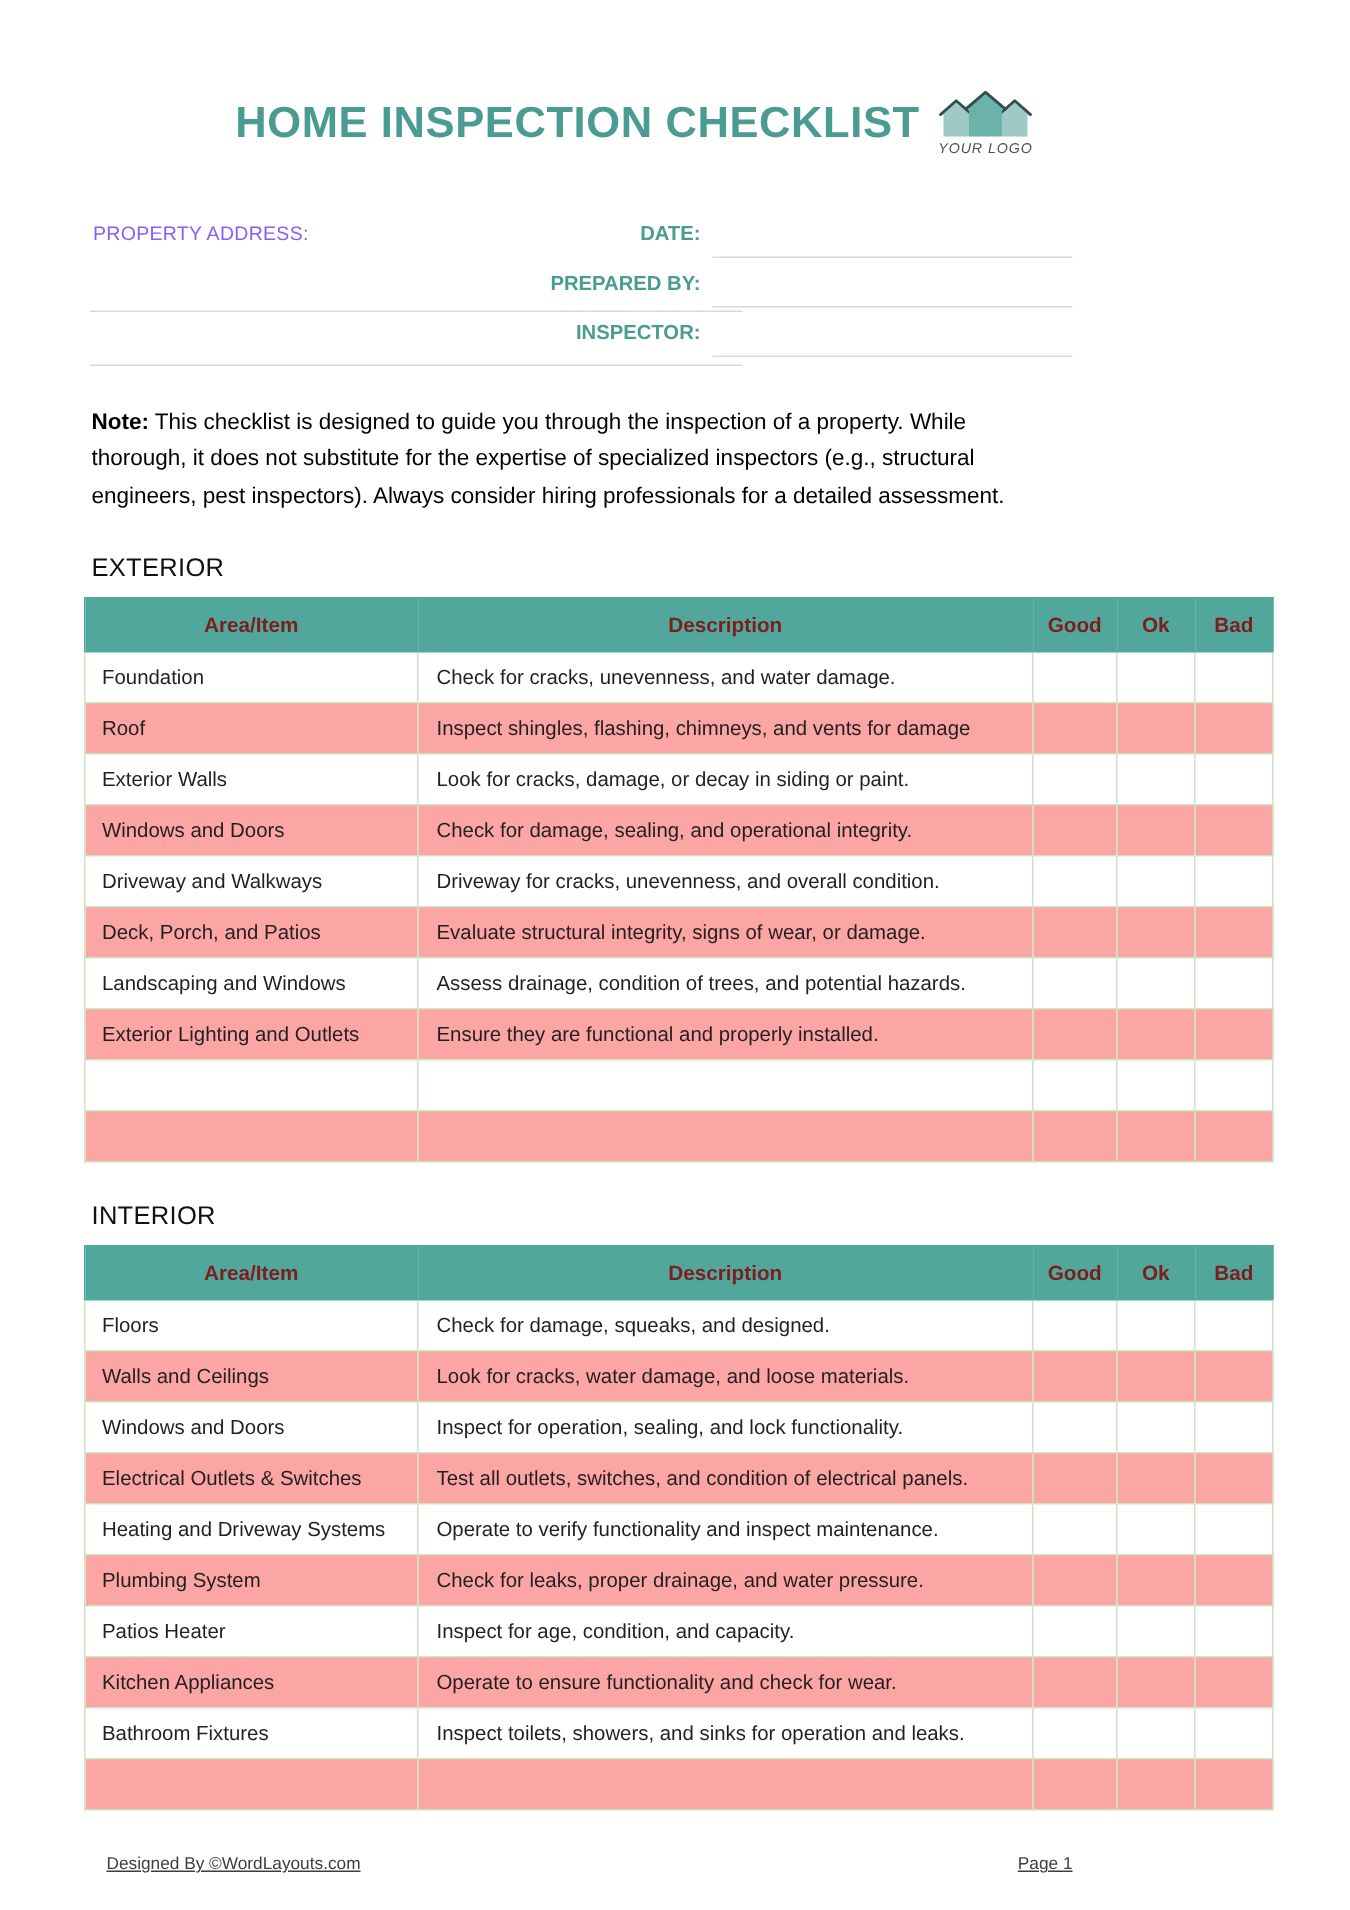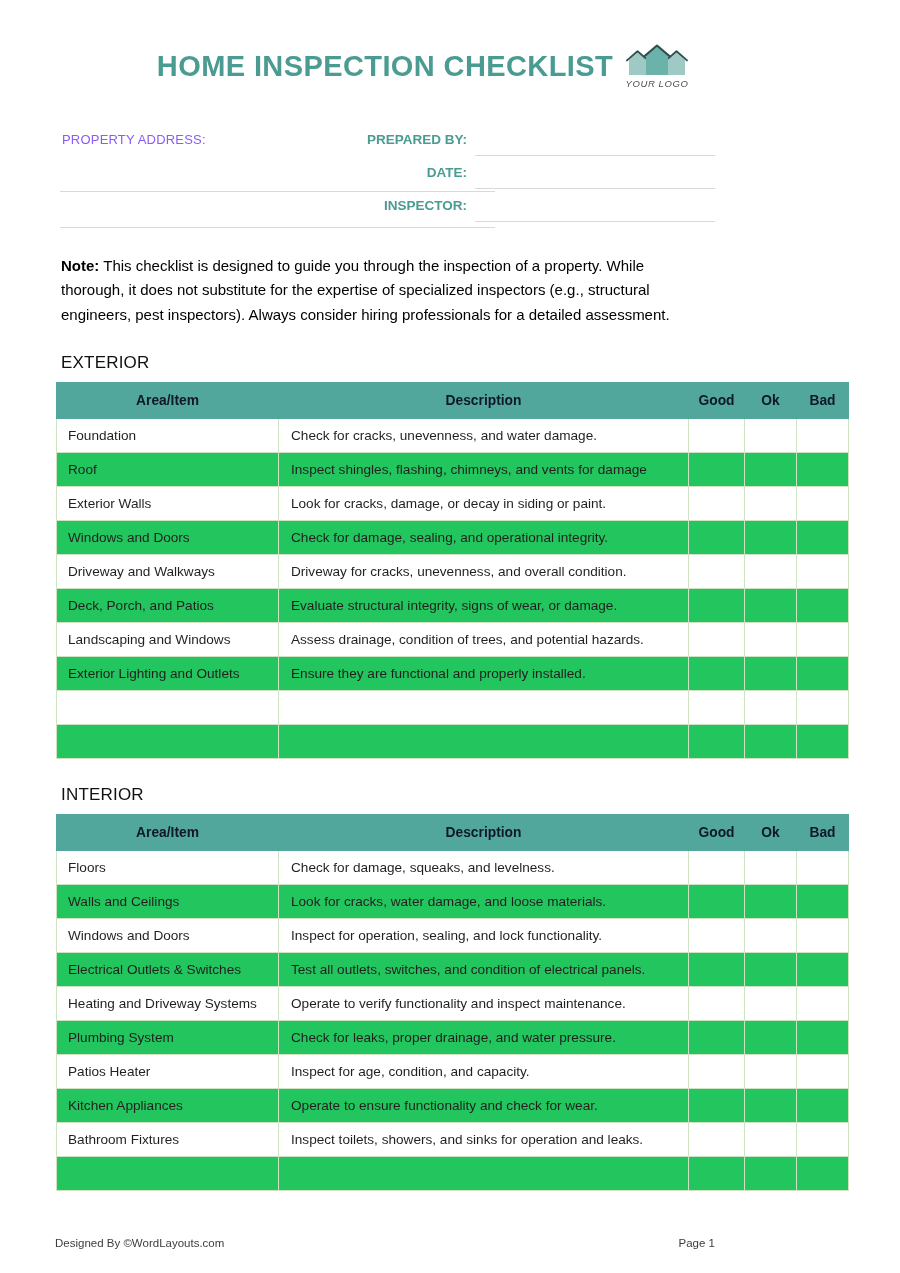--- a/index.html
+++ b/index.html
@@ -13,21 +13,21 @@
     font-family: "Liberation Sans", sans-serif;
     color: #231f20;
     position: relative;
     overflow: hidden;
   }
   .page {
     width: 770px;
     height: 1273px;
     position: relative;
     box-sizing: border-box;
-    padding: 0 55px;
+    padding: 16px 55px;
   }
 
   
   .header {
     position: relative;
     height: 110px;
   }
   .doc-title {
     position: absolute;
     left: 0;
@@ -143,62 +143,63 @@
   }
   table.checklist {
     width: 792px;
     border-collapse: collapse;
     table-layout: fixed;
     font-size: 13.6px;
     margin-left: 1px;
   }
   table.checklist thead th {
     background: #52a79d;
-    color: #0f172a;
+    color: #7f1d1d;
     font-weight: bold;
     font-size: 13.8px;
     padding: 10px 0;
     text-align: center;
     border: 1px solid #52a79d;
   }
   table.checklist td {
     border: 1px solid #cfe3c2;
     padding: 8px 10px;
     height: 17px;
     vertical-align: middle;
     color: #231f20;
   }
   table.checklist tbody tr.alt td {
-    background: #22c55e;
+    background: #fca5a5;
   }
   table.checklist tbody tr td.c-area {
     padding-left: 11px;
   }
   table.checklist tbody tr td.c-desc {
     padding-left: 12px;
   }
   td.c-mark { padding: 0; }
 
   .col-area  { width: 222px; }
   .col-desc  { width: 410px; }
   .col-good  { width: 56px; }
   .col-ok    { width: 52px; }
   .col-bad   { width: 52px; }
 
   
   .footer {
     position: absolute;
-    left: 55px;
+    left: 71px;
     right: 55px;
     bottom: 24px;
     font-size: 11.5px;
     color: #3d3d3d;
     display: flex;
     justify-content: space-between;
     align-items: flex-start;
+    text-decoration: underline;
   }
 </style>
 </head>
 <body>
 
 <div class="page">
 
   <div class="header">
     <div class="doc-title">HOME INSPECTION CHECKLIST</div>
 
@@ -215,25 +216,25 @@
     </div>
   </div>
 
   <div class="form-area">
     <div class="field-label addr-label">PROPERTY ADDRESS:</div>
     <div class="addr-line-1"></div>
     <div class="addr-line-2"></div>
 
     <div class="right-fields">
       <div class="rf-row">
-        <span class="rf-label">PREPARED BY:</span>
+        <span class="rf-label">DATE:</span>
         <span class="rf-line"></span>
       </div>
       <div class="rf-row">
-        <span class="rf-label">DATE:</span>
+        <span class="rf-label">PREPARED BY:</span>
         <span class="rf-line"></span>
       </div>
       <div class="rf-row">
         <span class="rf-label">INSPECTOR:</span>
         <span class="rf-line"></span>
       </div>
     </div>
   </div>
 
   <div class="note"><b>Note:</b> <span>This checklist is designed to guide you through the inspection of a property. While thorough, it does not substitute for the expertise of specialized inspectors (e.g., structural engineers, pest inspectors). Always consider hiring professionals for a detailed assessment.</span></div>
@@ -344,21 +345,21 @@
             <th>Area/Item</th>
             <th>Description</th>
             <th>Good</th>
             <th>Ok</th>
             <th>Bad</th>
           </tr>
         </thead>
         <tbody>
           <tr>
             <td class="c-area">Floors</td>
-            <td class="c-desc">Check for damage, squeaks, and levelness.</td>
+            <td class="c-desc">Check for damage, squeaks, and designed.</td>
             <td class="c-mark"></td>
             <td class="c-mark"></td>
             <td class="c-mark"></td>
           </tr>
           <tr class="alt">
             <td class="c-area">Walls and Ceilings</td>
             <td class="c-desc">Look for cracks, water damage, and loose materials.</td>
             <td class="c-mark"></td>
             <td class="c-mark"></td>
             <td class="c-mark"></td>

